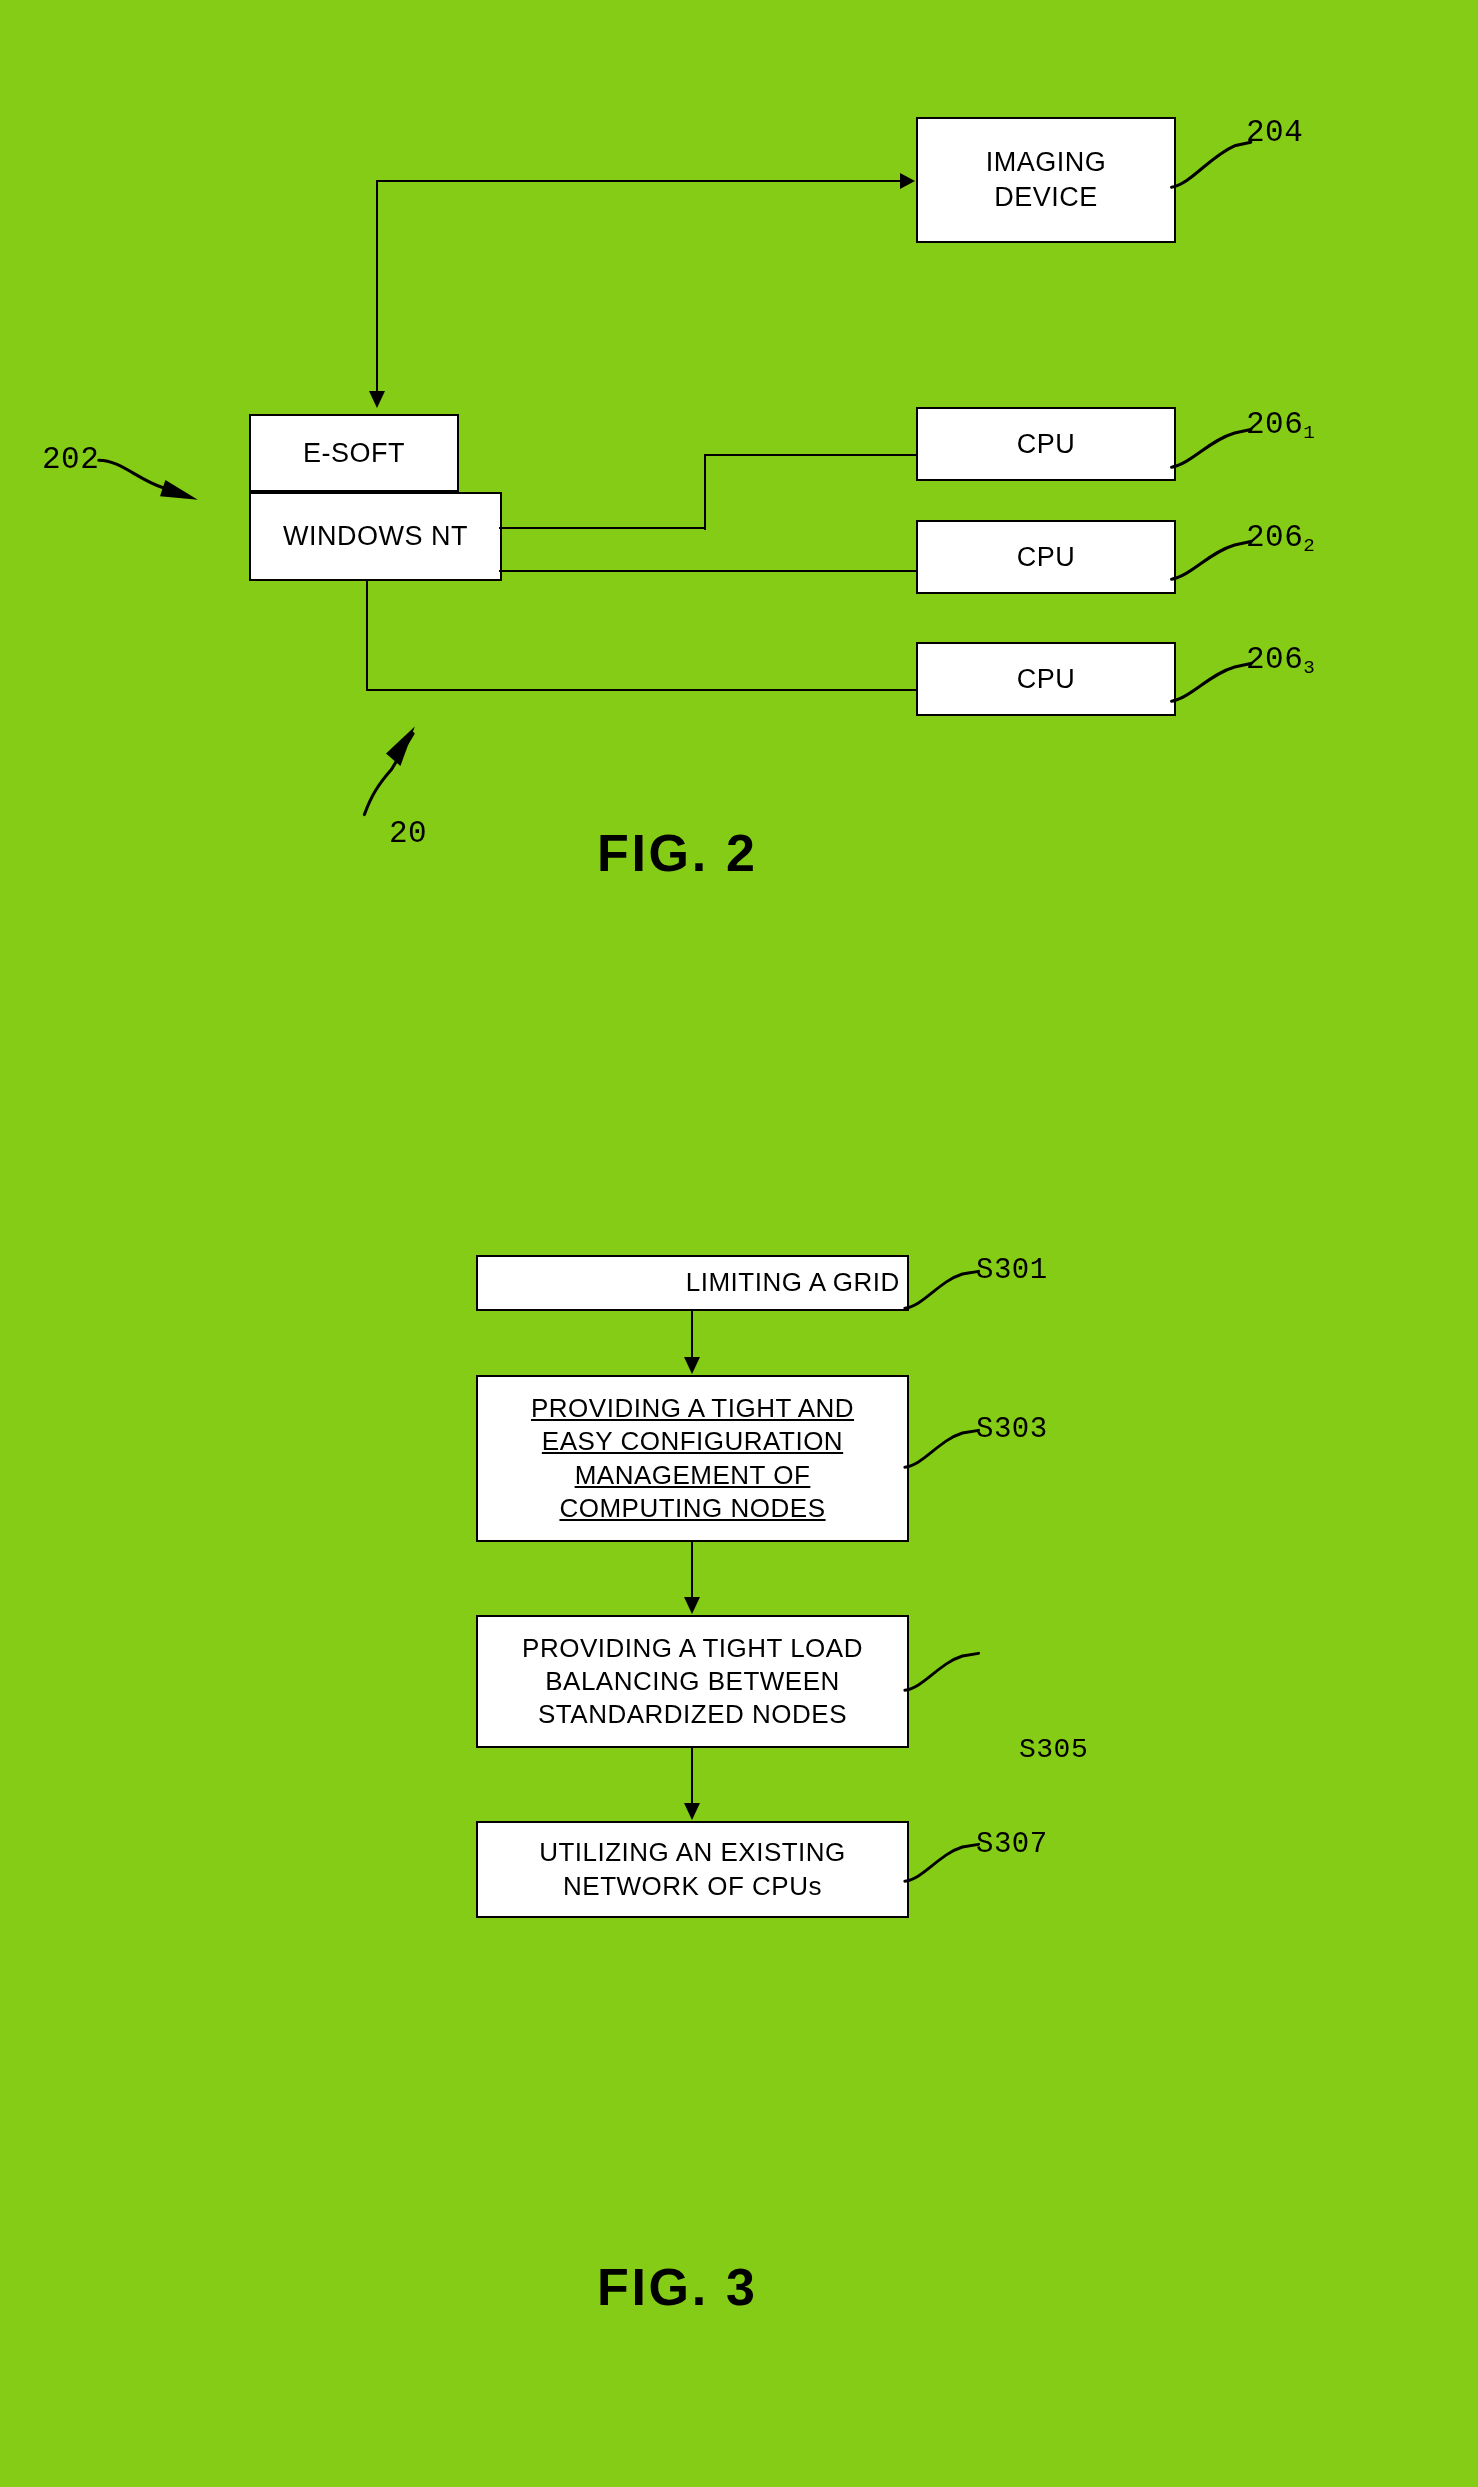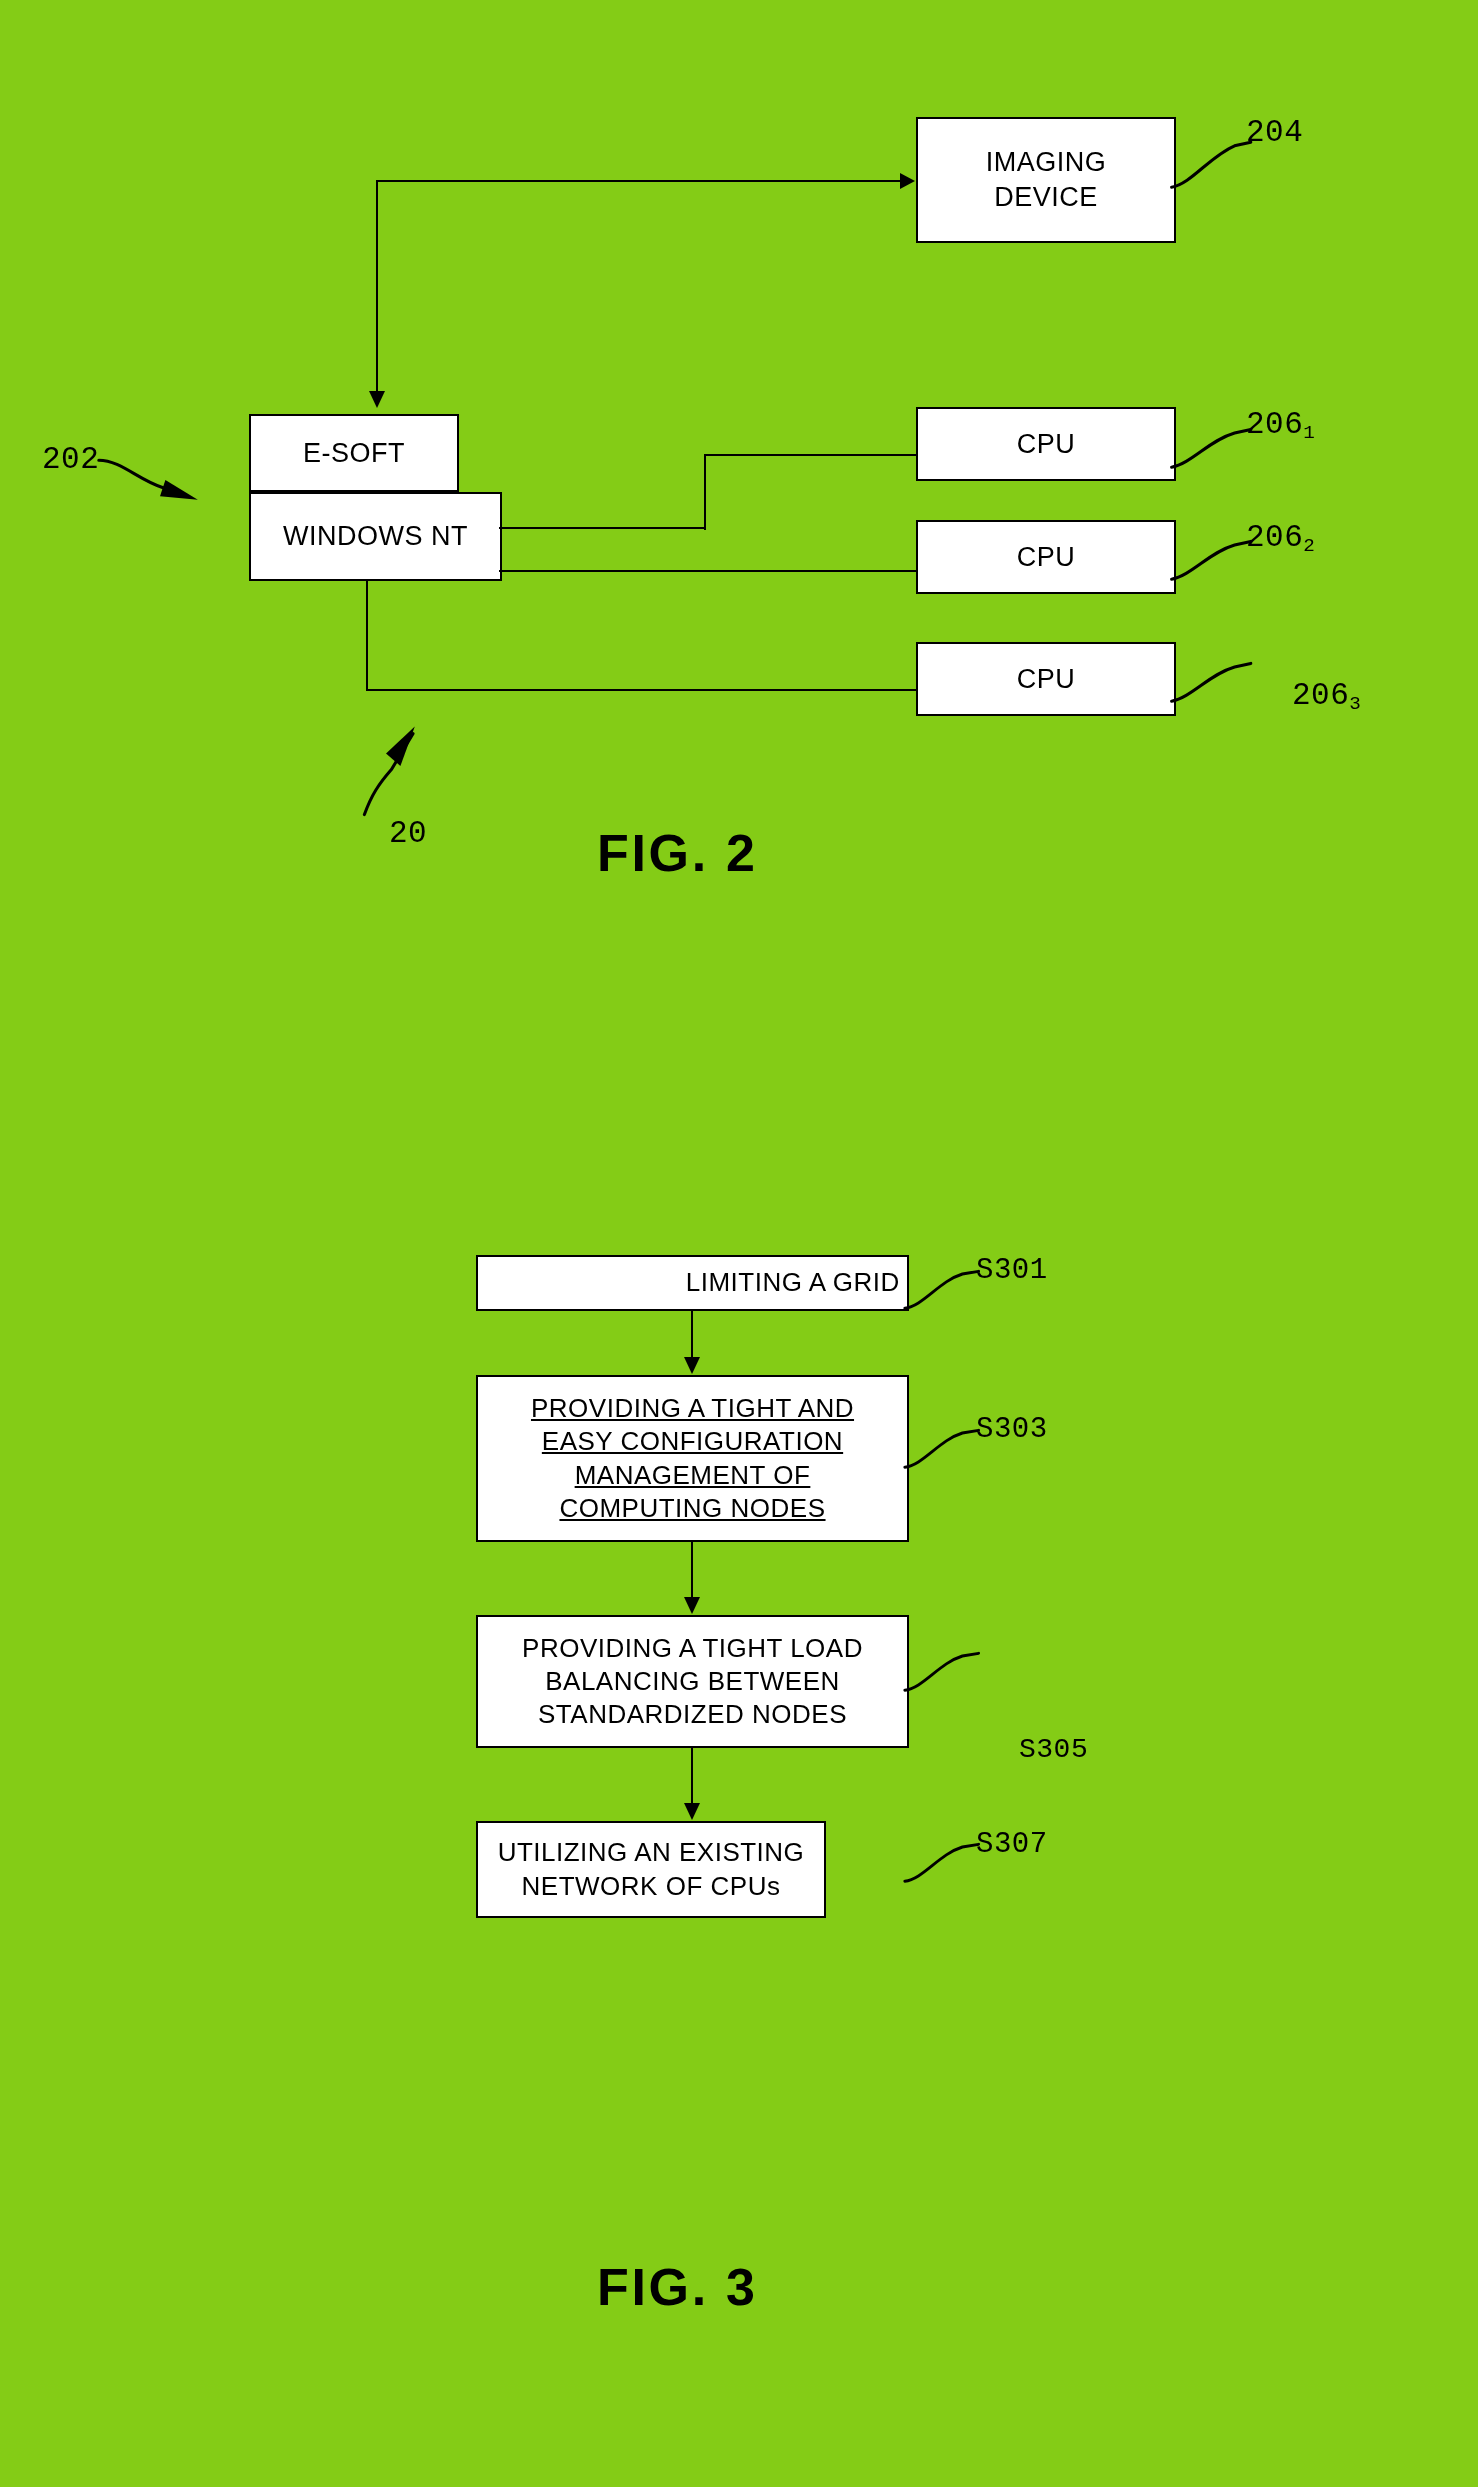--- a/index.html
+++ b/index.html
@@ -147,21 +147,21 @@
     <div class="reflabel" style="left:1246px; top:520px; font-size:31px;">
       <span>206</span><sub>2</sub>
     </div>
 
     <div class="box" style="left:916px; top:642px; width:260px; height:74px; font-size:27px;">
       <span class="box-text">CPU</span>
     </div>
     <svg class="leader" style="left:1168px; top:658px; width:108px; height:54px;" viewBox="0 0 120 60">
       <path d="M4 48 C 26 44, 46 18, 74 10 L 92 6" fill="none" stroke="#000" stroke-width="3.4" stroke-linecap="round"></path>
     </svg>
-    <div class="reflabel" style="left:1292px; top:642px; font-size:31px;margin-top:36px;">
+    <div class="reflabel" style="left:1246px; top:642px; font-size:31px;">
       <span>206</span><sub>3</sub>
     </div>
 
     <div class="hline" style="left:499px; top:527px; width:207px;"></div>
     <div class="vline" style="left:704px; top:454px; height:76px;"></div>
     <div class="hline" style="left:704px; top:454px; width:214px;"></div>
 
     <div class="hline" style="left:499px; top:570px; width:419px;"></div>
 
     <div class="vline" style="left:366px; top:579px; height:112px;"></div>
@@ -219,21 +219,21 @@
     <svg class="leader" style="left:903px; top:1647px; width:99px; height:54px;" viewBox="0 0 110 60">
       <path d="M2 48 C 22 46, 40 18, 66 10 L 84 7" fill="none" stroke="#000" stroke-width="3.2" stroke-linecap="round"></path>
     </svg>
     <div class="reflabel" style="left:976px; top:1734px; font-size:28px;margin-left:43px;">
       <span>S305</span>
     </div>
 
     <div class="vline" style="left:691px; top:1748px; height:59px;"></div>
     <div class="arrow-down" style="left:684px; top:1803px;"></div>
 
-    <div class="box" style="left:476px; top:1821px; width:350px; height:97px; font-size:26px;">
+    <div class="box" style="left:476px; top:1821px; width:433px; height:97px; font-size:26px;">
       <span class="box-text">UTILIZING AN EXISTING
 NETWORK OF CPUs</span>
     </div>
     <svg class="leader" style="left:903px; top:1838px; width:99px; height:54px;" viewBox="0 0 110 60">
       <path d="M2 48 C 22 46, 40 18, 66 10 L 84 7" fill="none" stroke="#000" stroke-width="3.2" stroke-linecap="round"></path>
     </svg>
     <div class="reflabel" style="left:976px; top:1828px; font-size:29px;">
       <span>S307</span>
     </div>
 

